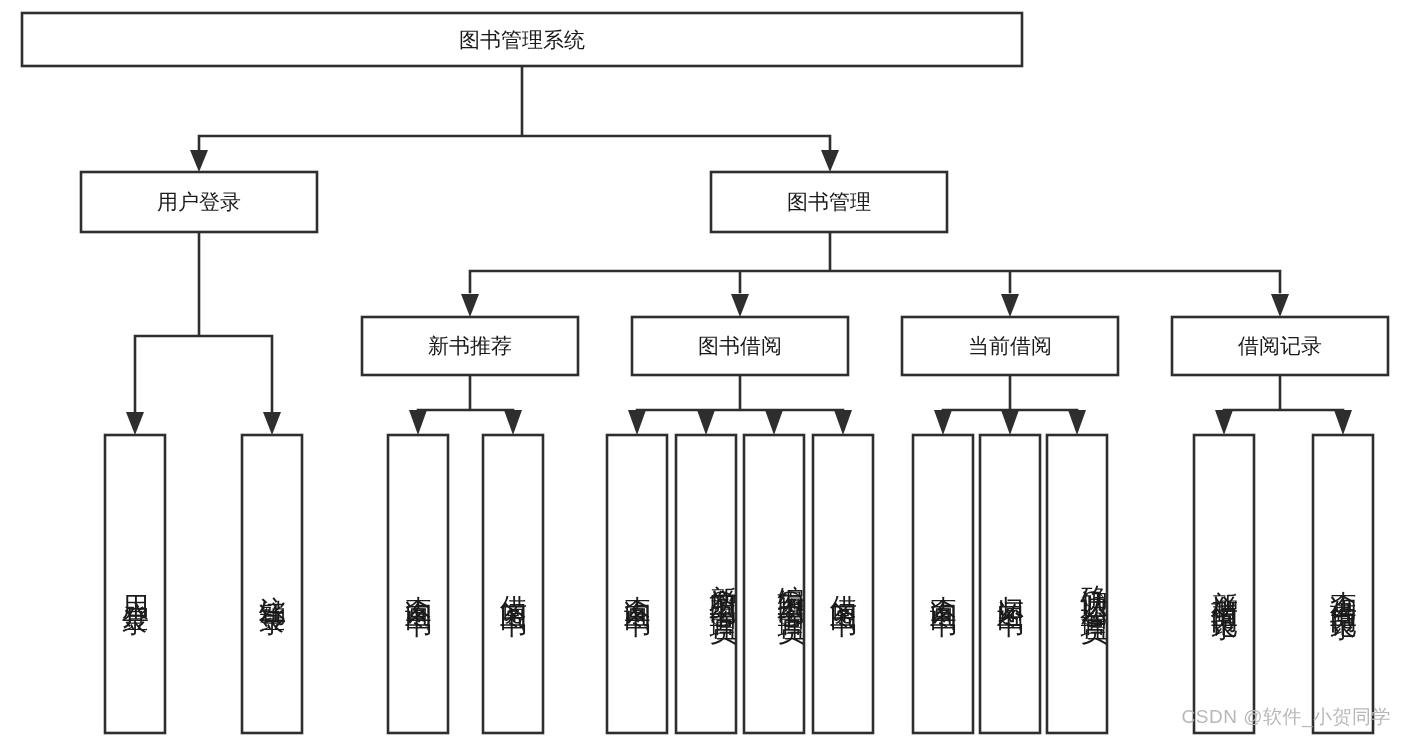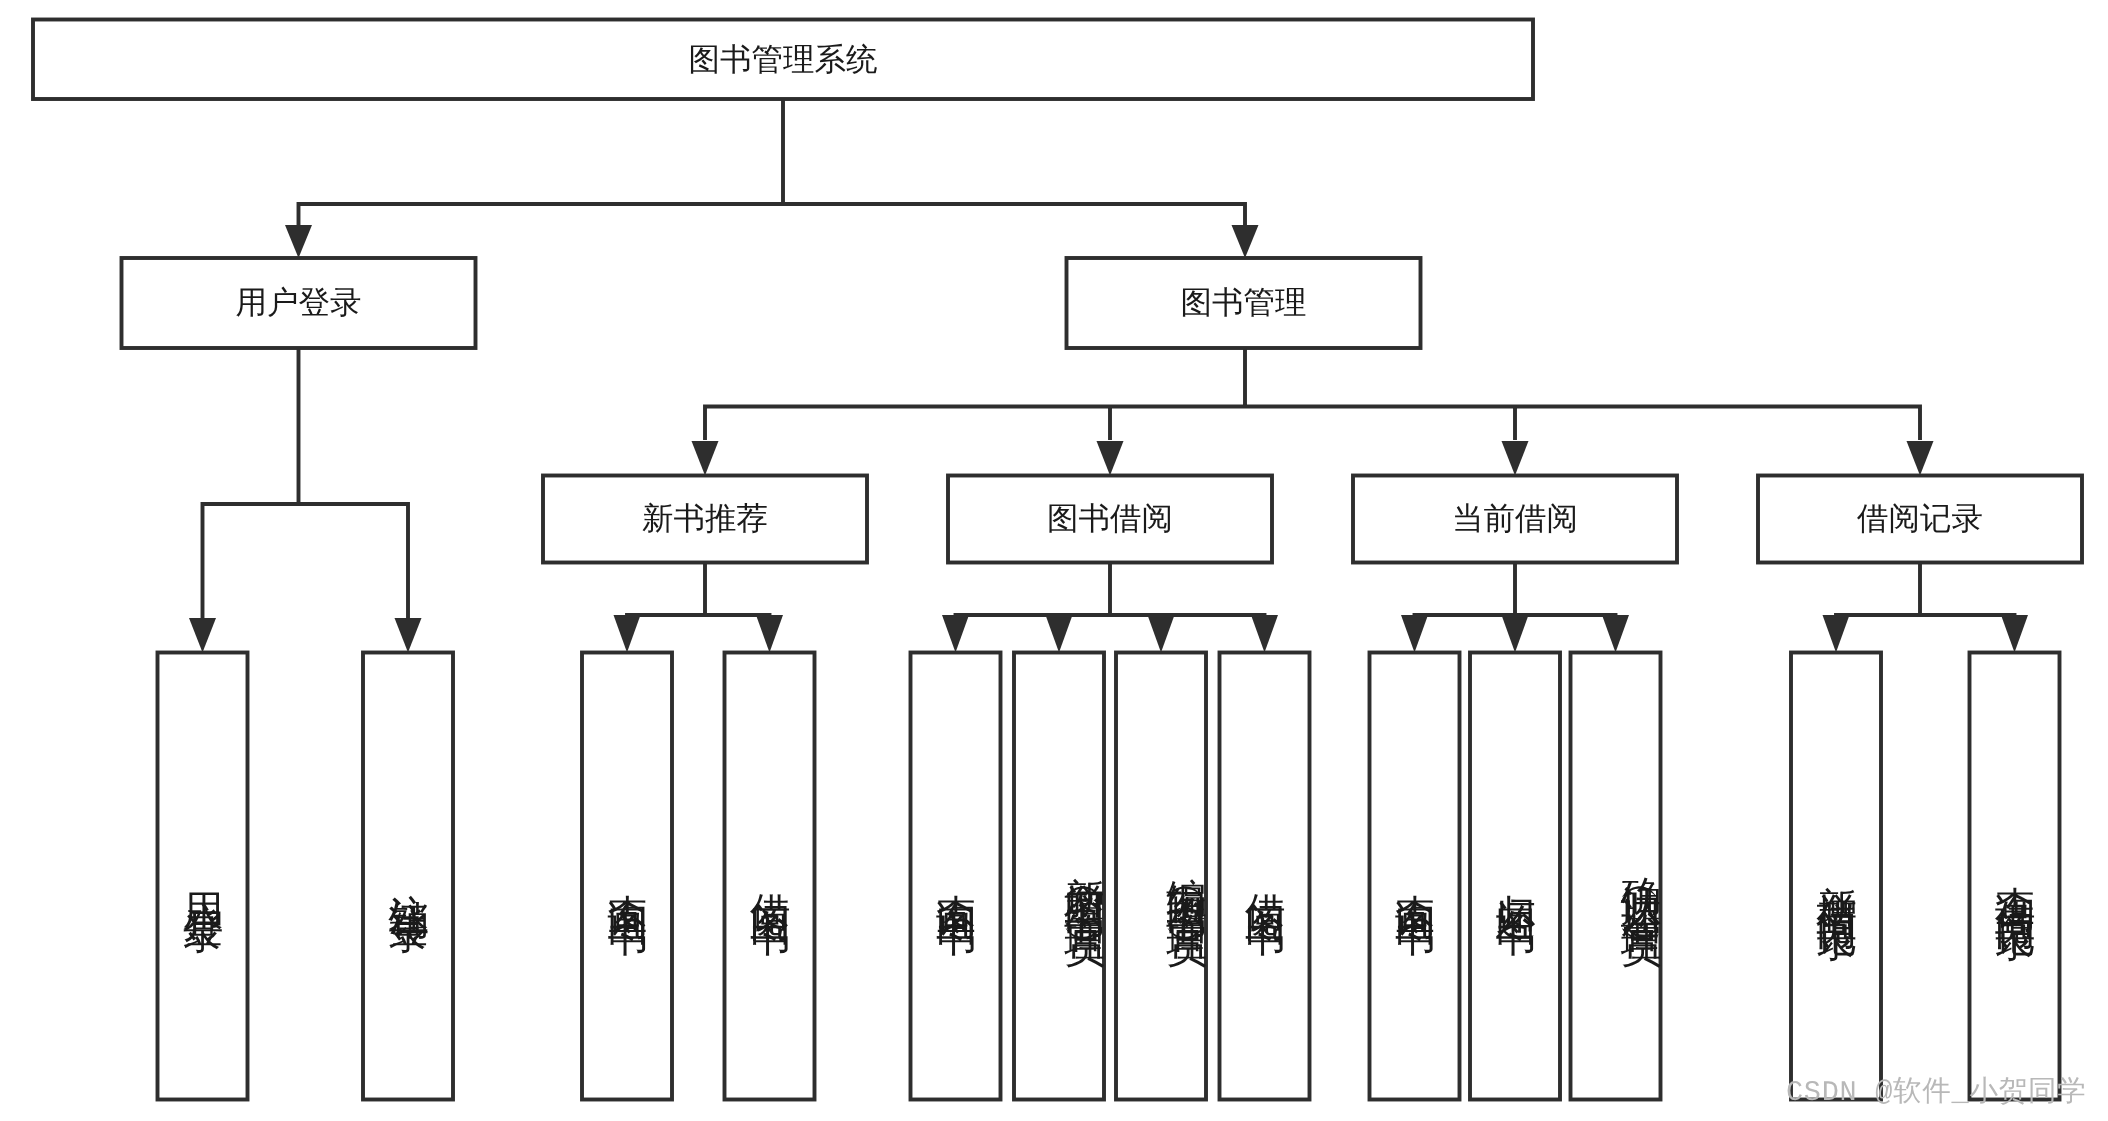--- a/index.html
+++ b/index.html
@@ -61,22 +61,22 @@
     display: flex;
     align-items: center;
     justify-content: center;
     text-align: center;
     pointer-events: none;
     user-select: none;
   }
   .watermark {
     position: absolute;
     right: 14px;
-    bottom: 7px;
-    font-family: Liberation Mono, monospace;
+    bottom: 17px;
+    font-family: Liberation Sans, sans-serif;
     font-size: 19px;
     color: #b8b8b8;
     letter-spacing: 0.5px;
     white-space: nowrap;
     margin-top: 24px;
   }
 </style>
 </head>
 <body>
 

